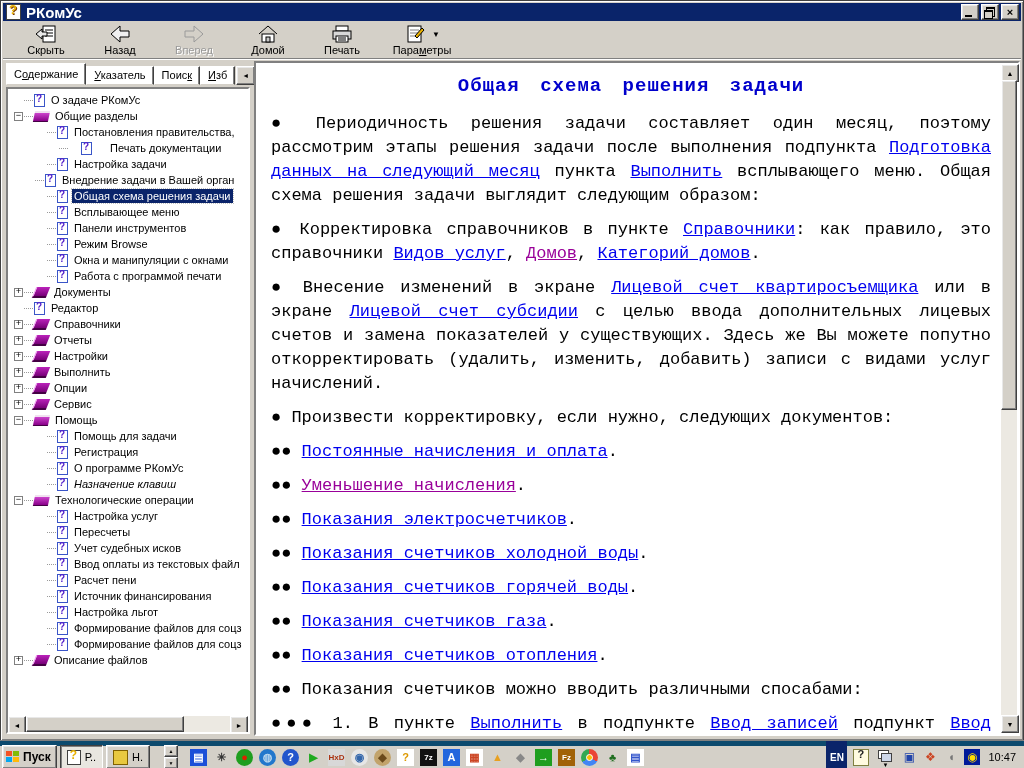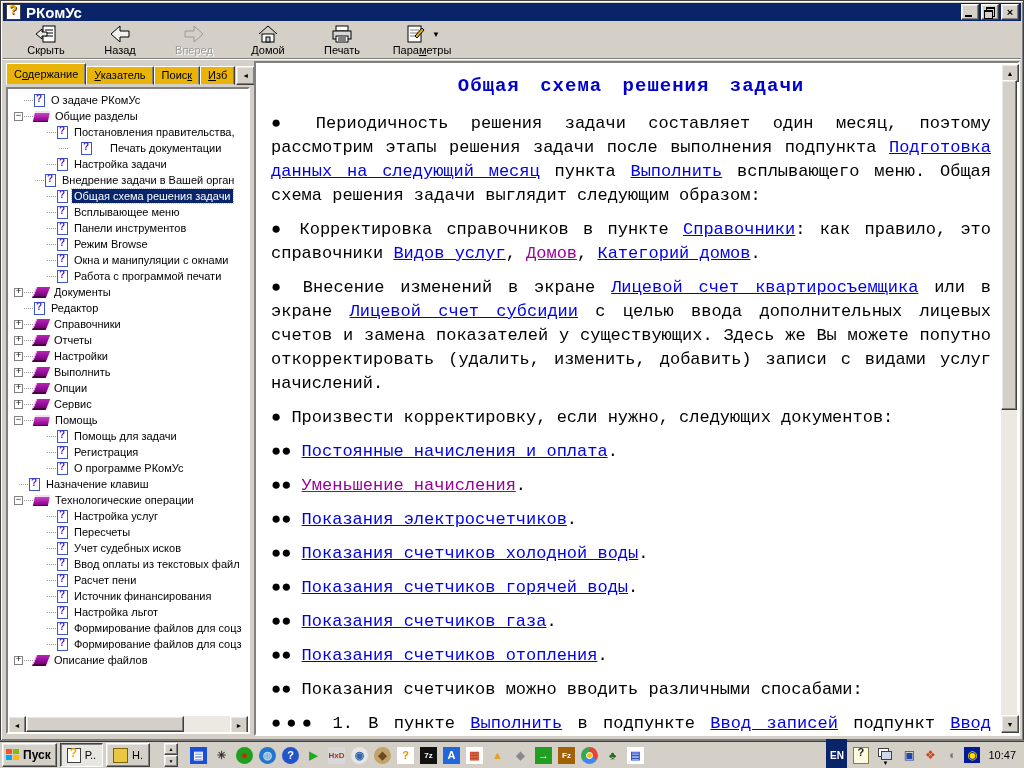--- a/index.html
+++ b/index.html
@@ -34,21 +34,21 @@
   .tbtn{width:72px;height:34px;display:flex;flex-direction:column;align-items:center;justify-content:flex-start;
        background:transparent;border:1px solid transparent;color:#000;font-size:11px;}
   .tbtn .ticon{height:20px;display:flex;align-items:center;justify-content:center;}
   .tbtn .tlab{margin-top:0px;}
   .tbtn.disabled{color:#9a9a9a;text-shadow:1px 1px 0 #fff;}
   .accel{text-decoration:underline;}
   .dd-arrow{font-size:8px;margin-left:2px;}
 
   
   .tabs{position:absolute;left:5px;top:64px;width:244px;height:20px;display:flex;align-items:flex-end;font-size:11px;}
-  .tab{height:17px;line-height:17px;padding:0 7px;background:#eab308;border:1px solid;
+  .tab{height:17px;line-height:17px;padding:0 7px;background:#ffffff;border:1px solid;
        border-color:#fff #404040 #d4d0c8 #fff;box-shadow:inset -1px 0 0 #808080;margin-right:0;
        white-space:nowrap;}
   .tab.active{height:20px;line-height:20px;border-bottom-color:#d4d0c8;box-shadow:inset -1px 0 0 #808080;z-index:2;}
   .tab-arrows{margin-left:1px;display:flex;}
   .sbtn{width:17px;height:17px;background:#d4d0c8;border:1px solid;border-color:#fff #404040 #404040 #fff;
        box-shadow:inset -1px -1px 0 #808080, inset 1px 1px 0 #e8e8e8;display:flex;align-items:center;
        justify-content:center;font-size:7px;color:#000;}
 
   
   .treebox{position:absolute;left:5px;top:86px;width:244px;bottom:6px;background:#fff;
@@ -87,21 +87,21 @@
       padding:10px 10px 0 14px;font-family:"Liberation Mono","DejaVu Sans Mono",monospace;
       font-size:17px;line-height:24px;color:#000;}
   .content-title{text-align:center;color:#0000cc;font-weight:bold;font-size:19px;letter-spacing:1px;
       word-spacing:8px;margin:0 0 14px 0;}
   .para{margin:0 0 10px 0;text-align:justify;}
   .lnk{color:#0000ee;text-decoration:underline;cursor:pointer;}
   .lnk.visited{color:#990099;}
 
   
   .taskbar{position:absolute;left:0;bottom:0;width:1024px;height:27px;background:#d4d0c8;
-      border-top:1px solid #0c4a6e;box-shadow:0 -1px 0 #808080;display:flex;align-items:center;
+      border-top:5px solid #0c4a6e;box-shadow:0 -1px 0 #808080;display:flex;align-items:center;
       padding:0 2px;box-sizing:border-box;font-size:11px;}
   .startbtn{height:22px;display:flex;align-items:center;background:#d4d0c8;border:1px solid;
       border-color:#fff #404040 #404040 #fff;box-shadow:inset -1px -1px 0 #808080, inset 1px 1px 0 #e8e8e8;
       padding:0 5px 0 3px;font-weight:bold;font-size:12px;}
   .flag{width:14px;height:12px;display:grid;grid-template-columns:6px 6px;grid-template-rows:5px 5px;
       gap:1px;margin-right:3px;}
   .flag i{display:block;}
   .taskbtn{height:22px;display:flex;align-items:center;background:#d4d0c8;border:1px solid;
       border-color:#fff #404040 #404040 #fff;box-shadow:inset -1px -1px 0 #808080, inset 1px 1px 0 #e8e8e8;
       padding:0 6px;margin-left:3px;font-size:11px;}
@@ -366,21 +366,21 @@
             <span class="conn"></span>
             <span class="ip"></span>
             <span class="tlabel">Регистрация</span>
           </div>
           <div class="trow" style="padding-left: 28px;">
             <span class="exps"></span>
             <span class="conn"></span>
             <span class="ip"></span>
             <span class="tlabel">О программе РКомУс</span>
           </div>
-          <div class="trow" style="">
+          <div class="trow" style="padding-left: 28px; font-style: italic;">
             <span class="exps"></span>
             <span class="conn"></span>
             <span class="ip"></span>
             <span class="tlabel">Назначение клавиш</span>
           </div>
           <div class="trow" style="padding-left: 5px;">
             <span class="exp">−</span>
             <span class="conn"></span>
             <span class="io"></span>
             <span class="tlabel">Технологические операции</span>

